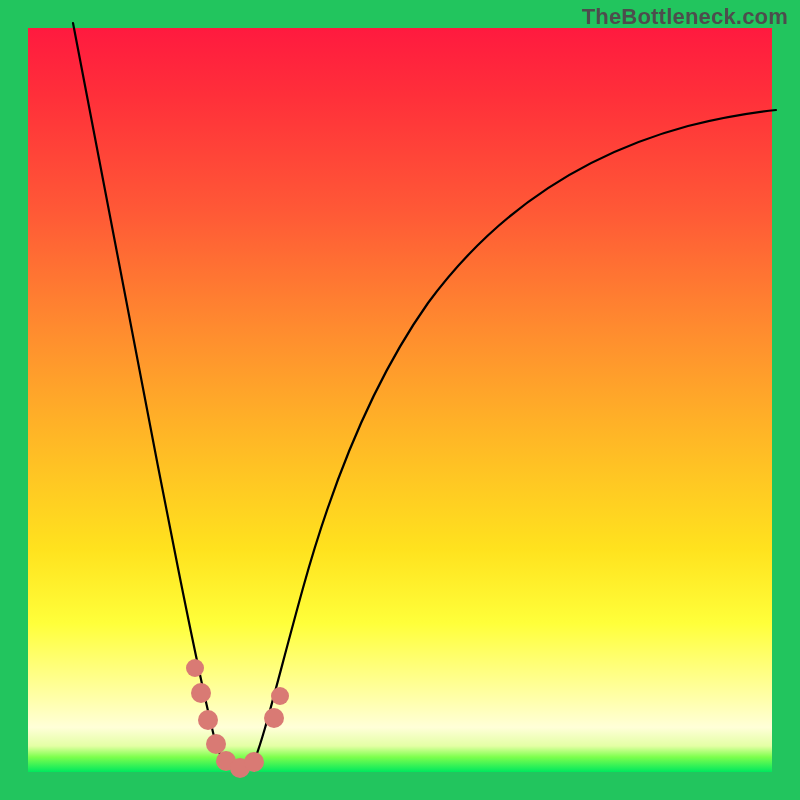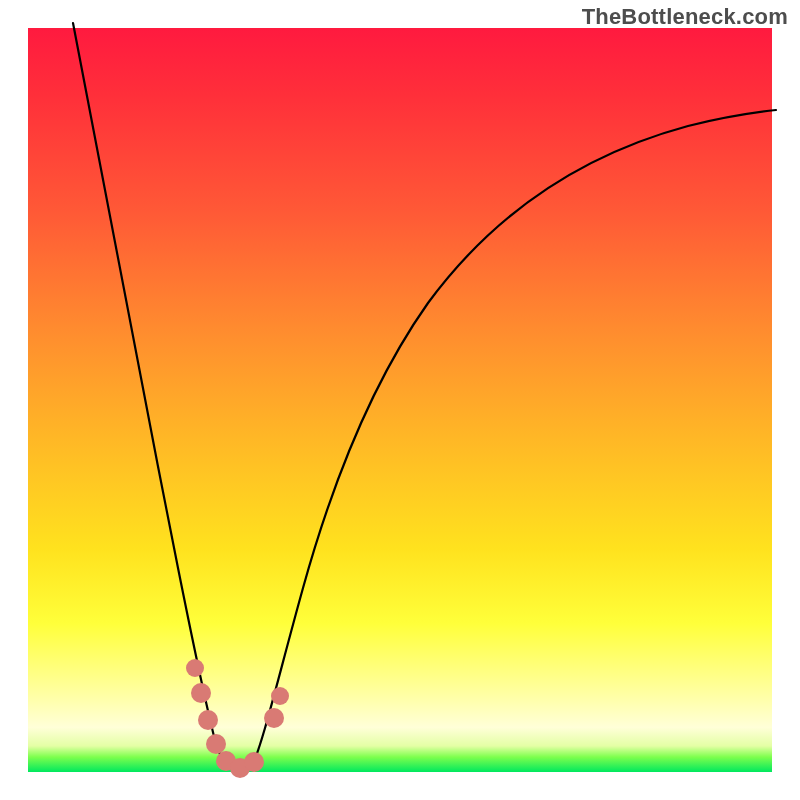--- a/index.html
+++ b/index.html
@@ -8,21 +8,21 @@
     width: 800px;
     height: 800px;
     overflow: hidden;
     background: #000;
     font-family: Arial, Helvetica, sans-serif;
   }
   .frame {
     position: relative;
     width: 800px;
     height: 800px;
-    background: #ffffff;
+    background: #22c55e;
   }
   .plot-area {
     position: absolute;
     left: 28px;
     top: 28px;
     width: 744px;
     height: 744px;
     
     background: linear-gradient(
       to bottom,

